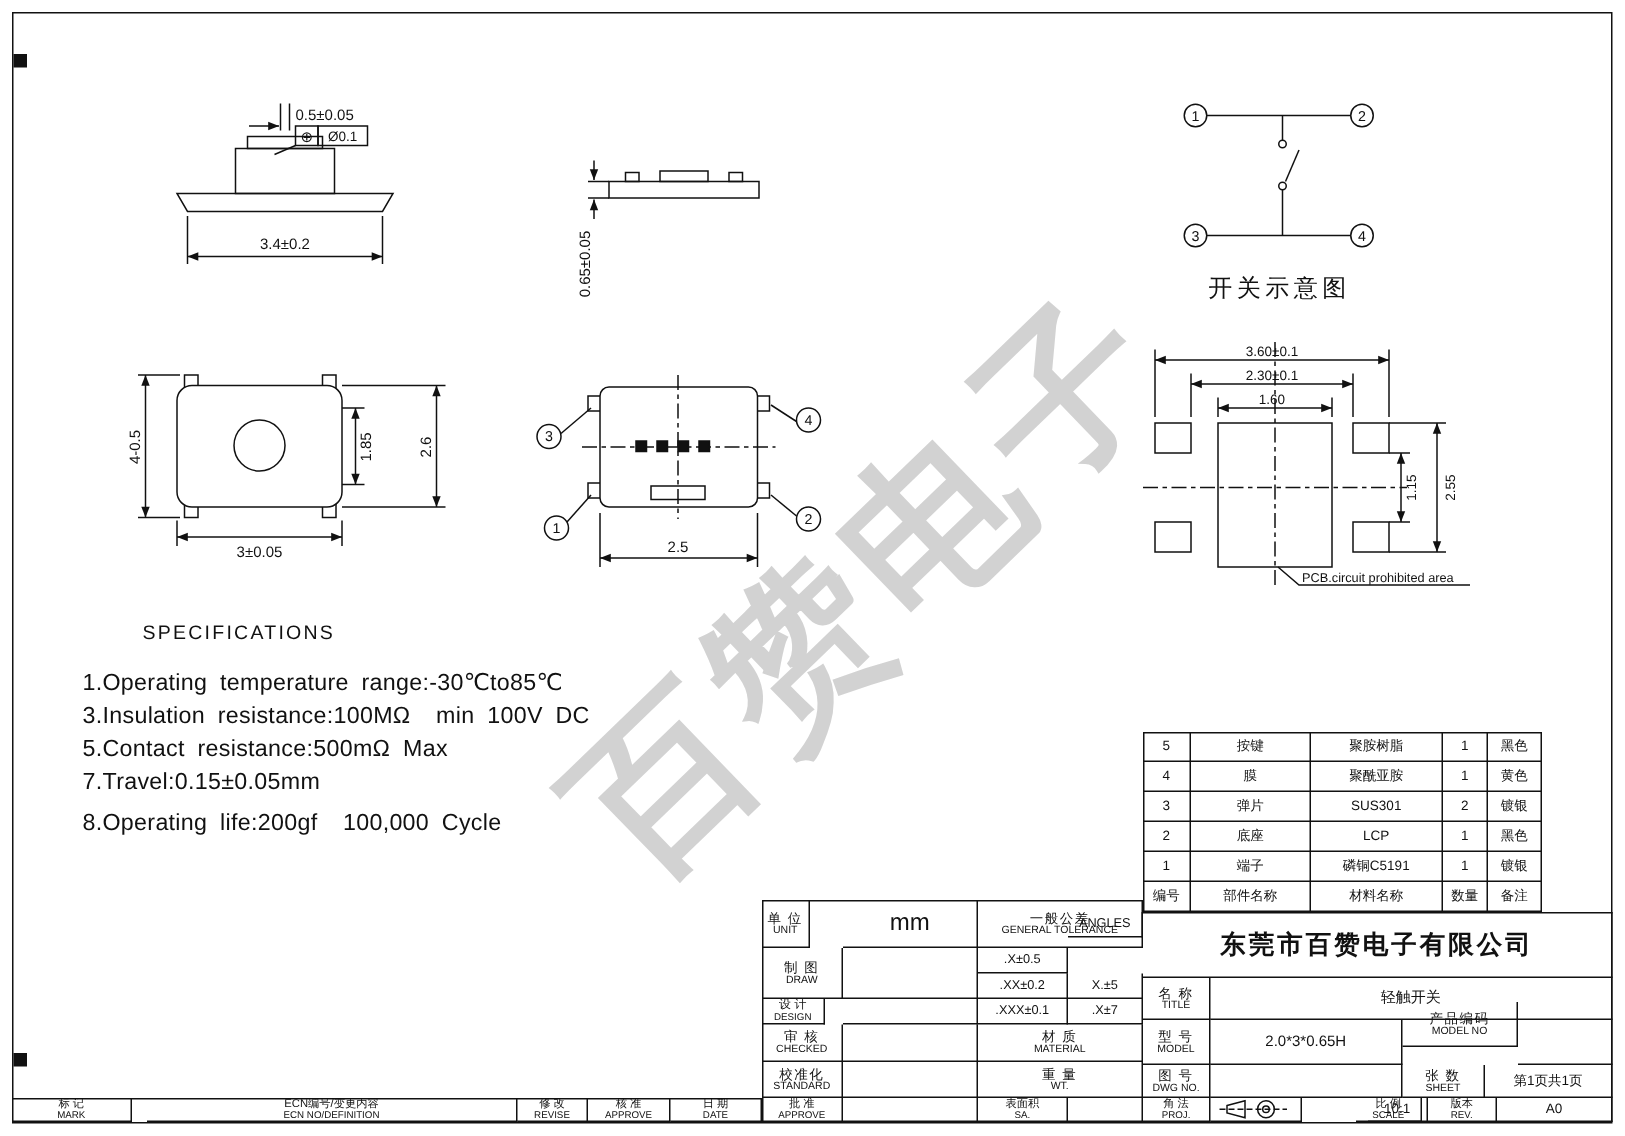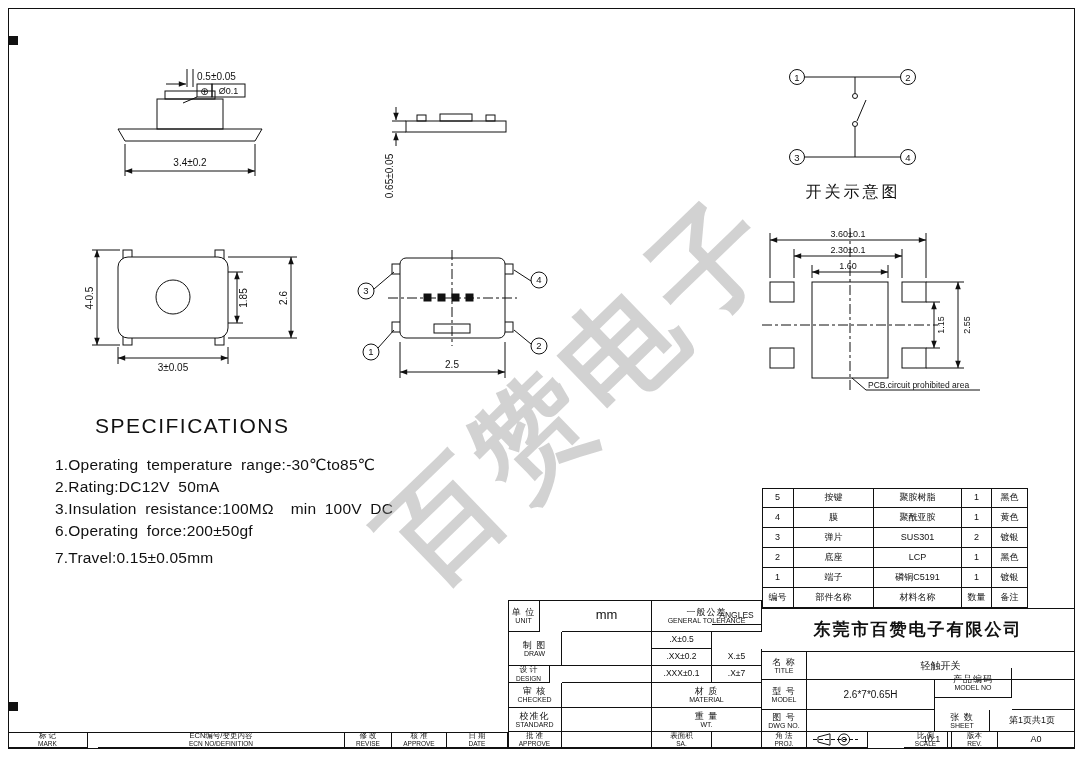--- a/index.html
+++ b/index.html
@@ -14,24 +14,24 @@
   .zh{font-size:9px;letter-spacing:1px}
   .en{font-size:7px}
   .tight .zh{font-size:8px;letter-spacing:0}
   .tight .en{font-size:6.5px}
   .small .zh{font-size:7.5px;letter-spacing:0}
   .small .en{font-size:6.5px}
   .tol{font-size:8.5px}
   .bomcell{font-size:9px}
   .company{font-size:17px;font-weight:bold;letter-spacing:2px}
   .val10{font-size:10px}
-  .val11{font-size:13px}
+  .val11{font-size:16px}
   .val9{font-size:9px}
   .specs{position:absolute;left:55px;top:414px;z-index:3}
-  .specs-title{margin-left:40px;font-size:21px;letter-spacing:1.5px;margin-bottom:16px}
+  .specs-title{margin-left:40px;font-size:13px;letter-spacing:1.5px;margin-bottom:16px}
   .spec-item{font-size:15.5px;line-height:22px;white-space:pre;letter-spacing:.2px;word-spacing:4px}
   .spec-item:nth-child(6){margin-top:5px}
   .watermark{position:absolute;left:260px;top:170px;width:640px;height:440px;z-index:4;
     display:flex;align-items:center;justify-content:center;transform:rotate(-44deg);
     font-size:116px;font-weight:bold;letter-spacing:8px;color:#8a8a8a;opacity:.38;pointer-events:none}
   svg text{font-family:"Liberation Sans","DejaVu Sans",sans-serif}
   #dwg{position:absolute;left:0;top:0;z-index:1;pointer-events:none}
 </style>
 </head>
 <body>
@@ -192,24 +192,24 @@
     <text x="848" y="269" text-anchor="middle" font-size="9">1.60</text>
     <text x="944" y="325" text-anchor="middle" font-size="9" transform="rotate(-90 944 325)">1.15</text>
     <text x="970" y="325" text-anchor="middle" font-size="9" transform="rotate(-90 970 325)">2.55</text>
     <text x="868" y="388" font-size="8.5">PCB.circuit prohibited area</text>
   </g>
 </svg>
 
 <div class="specs">
   <div class="specs-title">SPECIFICATIONS</div>
   <div class="spec-item">1.Operating temperature range:-30℃to85℃</div>
-  <div class="spec-item">2.Rating:DC12V 50mA</div>
   <div class="spec-item">3.Insulation resistance:100MΩ  min 100V DC</div>
-  <div class="spec-item">6.Operating force:200±50gf</div>
+  <div class="spec-item">5.Contact resistance:500mΩ Max</div>
   <div class="spec-item">7.Travel:0.15±0.05mm</div>
+  <div class="spec-item">8.Operating life:200gf  100,000 Cycle</div>
 </div>
 
 <div class="hline" style="left:508px;top:600px;width:254px;height:1px"></div>
 <div class="vline" style="left:508px;top:600px;width:1px;height:148px"></div>
 <div class="hline" style="left:762px;top:608px;width:313px;height:1px"></div>
 <div class="hline" style="left:762px;top:488px;width:266px;height:1px"></div>
 <div class="vline" style="left:762px;top:488px;width:1px;height:120px"></div>
 <div class="hline" style="left:8px;top:732px;width:500px;height:1px"></div>
 
 <div class="cell bomcell" style="left:762px;top:488px;width:32px;height:20px">5</div>
@@ -312,21 +312,21 @@
 <div class="cell" style="left:762px;top:652px;width:45px;height:28px">
   <span class="zh">名 称</span>
   <span class="en">TITLE</span>
 </div>
 <div class="cell val10" style="left:807px;top:652px;width:268px;height:28px">轻触开关</div>
 
 <div class="cell" style="left:762px;top:680px;width:45px;height:30px">
   <span class="zh">型 号</span>
   <span class="en">MODEL</span>
 </div>
-<div class="cell val10" style="left:807px;top:680px;width:128px;height:30px">2.6*7*0.65H</div>
+<div class="cell val10" style="left:807px;top:680px;width:128px;height:30px">2.0*3*0.65H</div>
 <div class="cell" style="left:935px;top:668px;width:77px;height:30px">
   <span class="zh">产品编码</span>
   <span class="en">MODEL NO</span>
 </div>
 <div class="cell" style="left:1012px;top:680px;width:63px;height:30px"></div>
 
 <div class="cell" style="left:762px;top:710px;width:45px;height:22px">
   <span class="zh">图 号</span>
   <span class="en">DWG NO.</span>
 </div>

